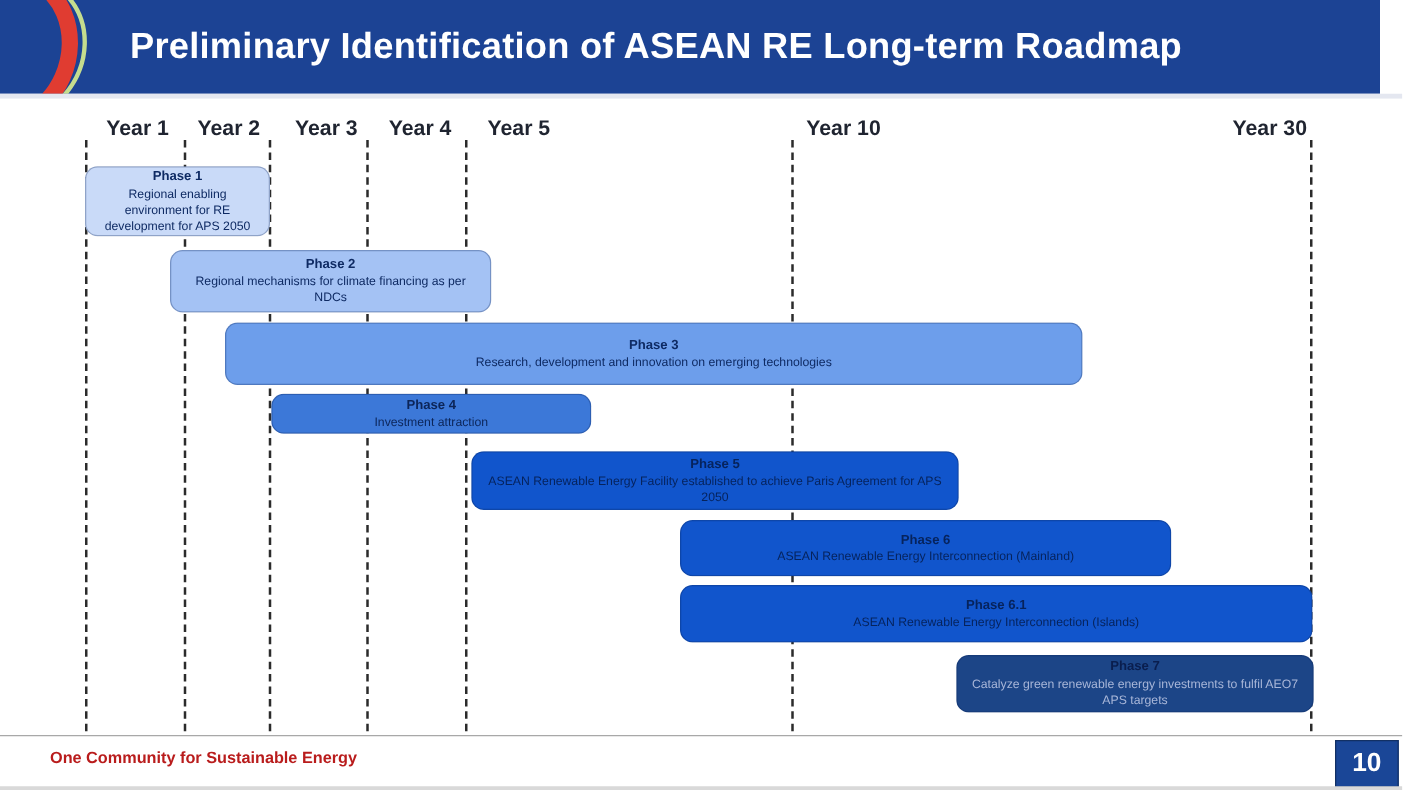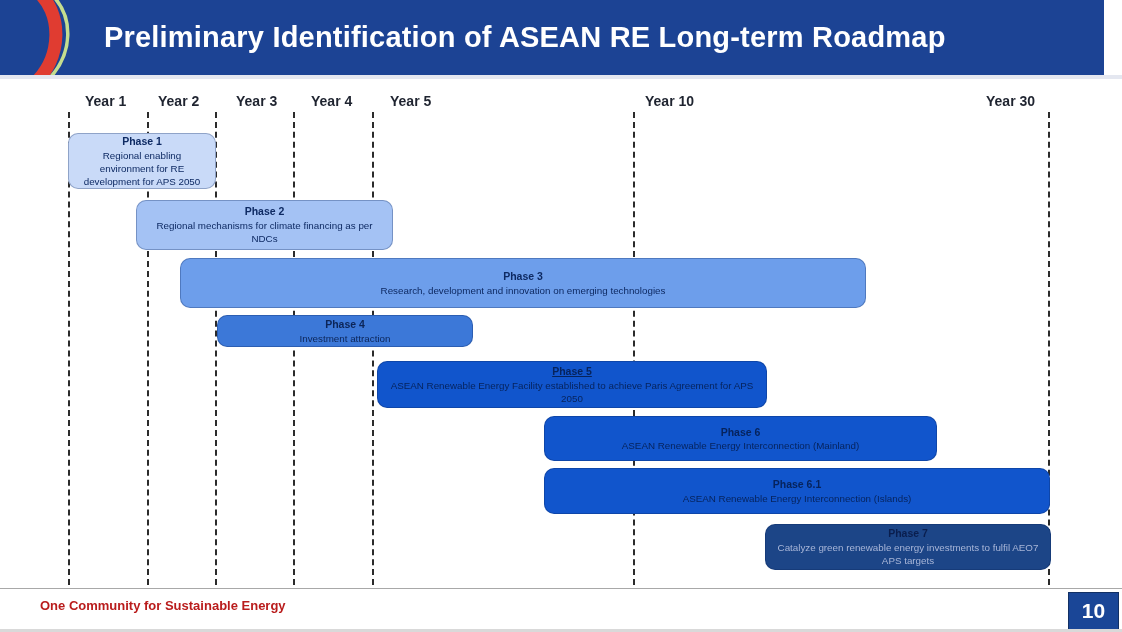--- a/index.html
+++ b/index.html
@@ -14,21 +14,21 @@
   }
   #header-underline{position:absolute;left:0;top:75px;width:1122px;height:4px;background:#e4e7f0;}
   #logo{position:absolute;left:0;top:0;width:100px;height:75px;}
   #page-title{
     position:absolute;left:104px;top:0;height:75px;display:flex;align-items:center;
     color:#ffffff;font-size:29px;font-weight:bold;letter-spacing:.2px;white-space:nowrap;
   }
   
   #canvas{position:absolute;left:0;top:79px;width:1122px;height:509px;background:#ffffff;}
   .year-label{
-    position:absolute;top:14px;font-size:14px;font-weight:bold;color:#1f2430;white-space:nowrap;
+    position:absolute;top:14px;font-size:17px;font-weight:bold;color:#1f2430;white-space:nowrap;
   }
   .gridline{
     position:absolute;top:33px;height:473px;width:0;border-left:2px dashed #2b2b2b;
   }
   .bar{
     position:absolute;box-sizing:border-box;border-radius:10px;
     border:1px solid rgba(10,35,90,.30);
     display:flex;flex-direction:column;align-items:center;justify-content:center;
     text-align:center;padding:2px 8px;
   }
@@ -86,21 +86,21 @@
       </div>
       <div class="bar" style="left: 180px; top: 179px; width: 686px; height: 50px; background: rgb(109, 158, 235);">
         <div class="bar-title" style="color: rgb(14, 42, 99);">Phase 3</div>
         <div class="bar-desc" style="color: rgb(14, 42, 99);">Research, development and innovation on emerging technologies</div>
       </div>
       <div class="bar" style="left: 217px; top: 236px; width: 256px; height: 32px; background: rgb(60, 120, 216);">
         <div class="bar-title" style="color: rgb(12, 37, 88);">Phase 4</div>
         <div class="bar-desc" style="color: rgb(12, 37, 88);">Investment attraction</div>
       </div>
       <div class="bar" style="left: 377px; top: 282px; width: 390px; height: 47px; background: rgb(17, 85, 204);">
-        <div class="bar-title" style="color: rgb(6, 35, 92); text-decoration: underline;">Phase 5</div>
+        <div class="bar-title" style="color: rgb(6, 35, 92);">Phase 5</div>
         <div class="bar-desc" style="color: rgb(6, 35, 92); max-width: 372px;">ASEAN Renewable Energy Facility established to achieve Paris Agreement for APS 2050</div>
       </div>
       <div class="bar" style="left: 544px; top: 337px; width: 393px; height: 45px; background: rgb(17, 85, 204);">
         <div class="bar-title" style="color: rgb(6, 35, 92);">Phase 6</div>
         <div class="bar-desc" style="color: rgb(6, 35, 92);">ASEAN Renewable Energy Interconnection (Mainland)</div>
       </div>
       <div class="bar" style="left: 544px; top: 389px; width: 506px; height: 46px; background: rgb(17, 85, 204);">
         <div class="bar-title" style="color: rgb(6, 35, 92);">Phase 6.1</div>
         <div class="bar-desc" style="color: rgb(6, 35, 92);">ASEAN Renewable Energy Interconnection (Islands)</div>
       </div>

